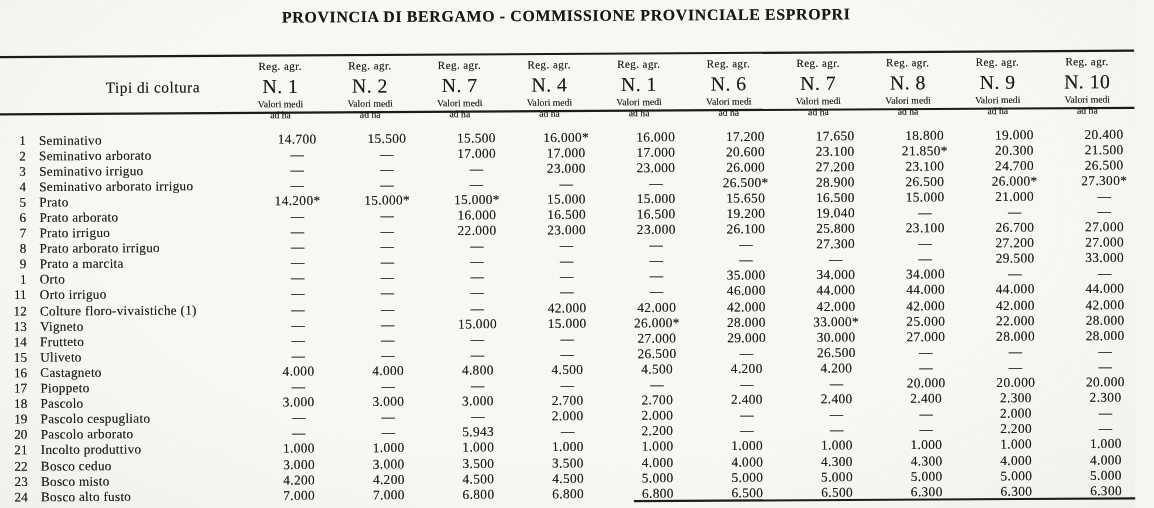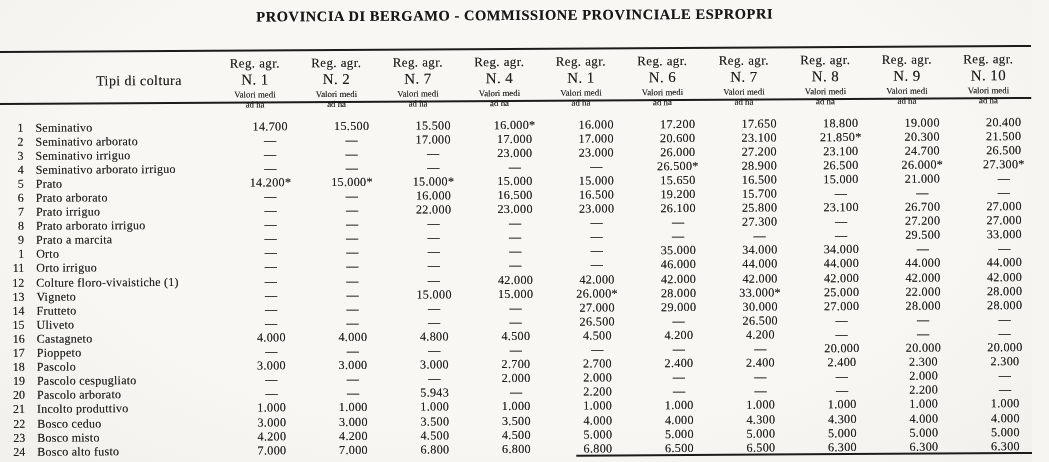--- a/index.html
+++ b/index.html
@@ -21,22 +21,22 @@
   .rule-top{top:48px;left:0;right:0;height:2.4px;}
   .rule-mid{top:100px;left:0;right:0;height:2.2px;}
   .rule-bottom{top:455px;left:575px;right:0;height:2px;}
   .hdr{position:absolute;top:53px;left:2px;right:2px;display:flex;}
   .hdr-label{
     width:228px;box-sizing:border-box;padding:18px 0 0 95px;
     font-size:14px;letter-spacing:0.4px;
   }
   .hdr-cols{flex:1;display:flex;}
   .colhead{width:81.5px;text-align:center;line-height:1;}
-  .ch1{font-size:13px;letter-spacing:0.4px;padding-top:2px;text-align:center;}
-  .ch2{font-size:15px;letter-spacing:0.4px;padding-top:2.5px;}
+  .ch1{font-size:10px;letter-spacing:0.4px;padding-top:2px;text-align:center;}
+  .ch2{font-size:18px;letter-spacing:0.4px;padding-top:2.5px;}
   .ch3{font-size:8.8px;padding-top:3.5px;font-family:Liberation Serif, serif;}
   .ch4{font-size:8.8px;padding-top:1.5px;}
   #rows{position:absolute;top:118px;left:2px;right:2px;}
   .trow{display:flex;align-items:center;height:14.1px;}
   .tnum{width:22px;text-align:right;font-size:12px;flex:none;}
   .tlabel{width:194px;margin-left:12px;font-size:12px;letter-spacing:0.25px;flex:none;
     white-space:nowrap;}
   .tcell{width:81.5px;text-align:center;font-size:12.2px;letter-spacing:0.3px;flex:none;}
   .ink{text-shadow:0 0 0.35px rgba(25,25,20,0.55);}
 </style>
@@ -190,21 +190,21 @@
         </div>
         <div class="trow">
           <span class="tnum ink">6</span>
           <span class="tlabel ink">Prato arborato</span>
           <span class="tcell ink">—</span>
           <span class="tcell ink">—</span>
           <span class="tcell ink">16.000</span>
           <span class="tcell ink">16.500</span>
           <span class="tcell ink">16.500</span>
           <span class="tcell ink">19.200</span>
-          <span class="tcell ink">15.700</span>
+          <span class="tcell ink">19.040</span>
           <span class="tcell ink">—</span>
           <span class="tcell ink">—</span>
           <span class="tcell ink">—</span>
         </div>
         <div class="trow">
           <span class="tnum ink">7</span>
           <span class="tlabel ink">Prato irriguo</span>
           <span class="tcell ink">—</span>
           <span class="tcell ink">—</span>
           <span class="tcell ink">22.000</span>

